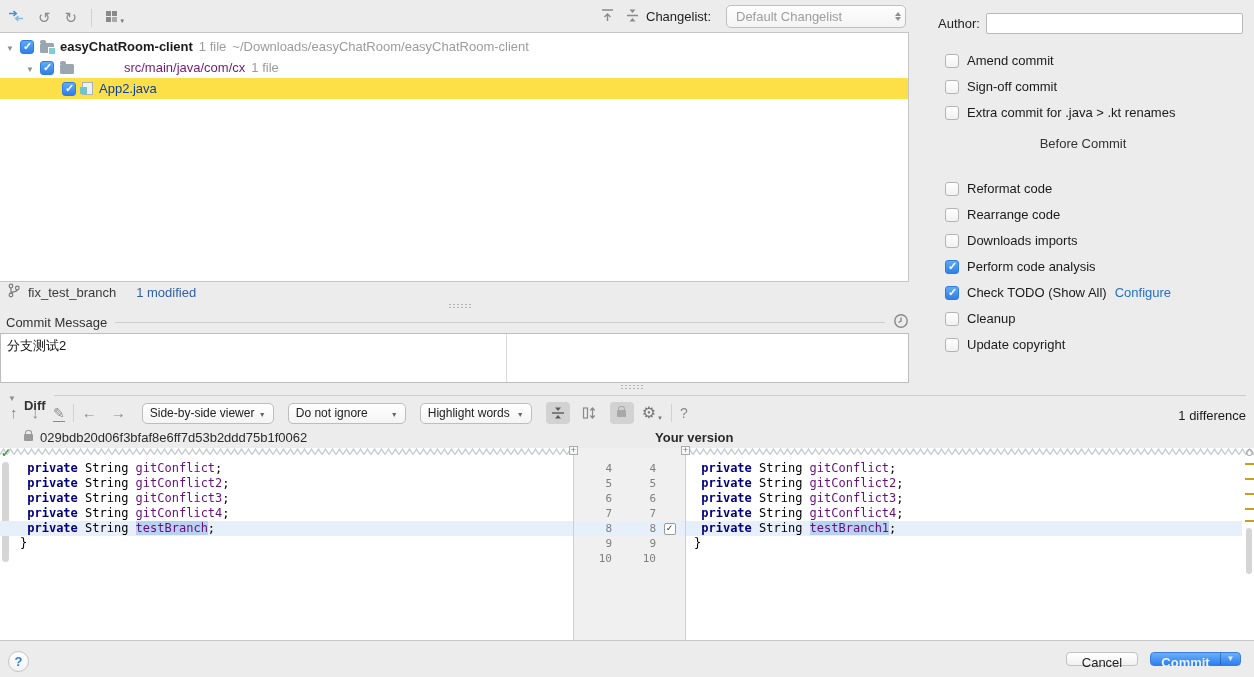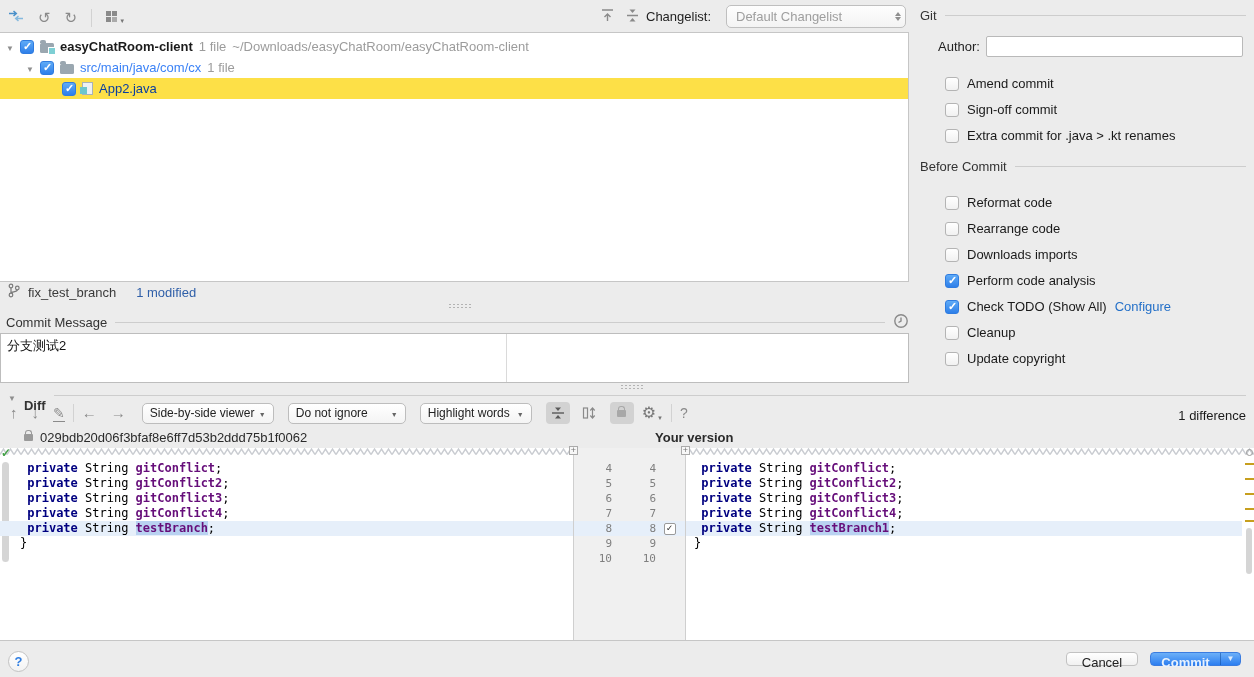--- a/index.html
+++ b/index.html
@@ -38,21 +38,21 @@
   .sq-grid { width:11px; height:11px; display:grid; grid-template-columns:5px 5px; gap:1px; }
   .sq-grid i { background:#8a8a8a; }
   .sq-grid i:last-child { background:#aaa; }
 
   
   .tree-panel { left:0; top:32px; width:909px; height:250px; background:#fff;
                 border-top:1px solid #c6c6c6; border-bottom:1px solid #c6c6c6; border-right:1px solid #c6c6c6; }
   .tree-row { display:flex; align-items:center; height:21px; gap:6px; white-space:nowrap; }
   .tree-row.selected { background:#fde047; }
   .tname { font-weight:bold; color:#1a1a1a; }
-  .tname2 { color:#3b82f6; }
+  .tname2 { color:#701a75;margin-left:44px; }
   .tfile { color:#0a3ea0; }
   .tgray { color:#9c9c9c; }
   .folder { width:14px; height:10px; background:#9aa7b0; border-radius:1.5px; position:relative; margin-top:2px; }
   .folder::before { content:""; position:absolute; top:-3px; left:0; width:6px; height:3px;
                     background:#9aa7b0; border-radius:2px 2px 0 0; }
   .folder.badged::after { content:""; position:absolute; right:-2px; bottom:-2px; width:6px; height:6px;
                           background:#7ecfd4; border:1px solid #fff; }
   .jfile { width:11px; height:13px; background:#eef1f3; border:1px solid #a7b1ba; position:relative; }
   .jfile::after { content:""; position:absolute; left:-3px; bottom:0px; width:7px; height:7px; background:#6ec6cc; }
 
@@ -82,21 +82,21 @@
   
   .editors { left:0; top:448px; width:1254px; height:193px; background:#fff; border-bottom:1px solid #c6c6c6; }
   .gutter { position:absolute; left:573px; top:0; width:113px; height:100%;
             background:#f0f0f0; border-left:1px solid #cfcfcf; border-right:1px solid #cfcfcf; }
   .code-col { position:absolute; top:13px; }
   .code-line { height:15px; line-height:15px; font:12px "DejaVu Sans Mono",monospace; white-space:pre; color:#000; }
   .code-line.hl { background:#e6effa; }
   .left-code-wrap .code-line { padding-left:20px; }
   .right-code-wrap .code-line { padding-left:8px; }
   .tok-kw { color:#000080; font-weight:bold; }
-  .tok-fld { color:#660e7a; font-weight:bold; }
+  .tok-fld { color:#660e7a; font-weight:normal; }
   .tok-sel { background:#b9d2f1; }
   .grow { height:15px; display:flex; align-items:center; font:11px "DejaVu Sans Mono",monospace; color:#7f7f7f; }
   .grow.hl { background:#e6effa; }
   .gl { width:38px; text-align:right; }
   .gr { width:44px; text-align:right; }
   .gc { width:28px; display:flex; justify-content:center; }
   .gcbx { width:12px; height:12px; border:1px solid #9a9a9a; border-radius:2px; background:#fff; position:relative; }
   .gcbx.checked::after { content:"✓"; position:absolute; left:1.5px; top:-2px; font-size:10px; color:#333; }
   .plus-box { position:absolute; top:-2px; width:9px; height:9px; background:#f7f7f7;
               border:1px solid #aaa; color:#777; font-size:9px; line-height:7px; text-align:center; }
@@ -214,43 +214,39 @@
           <path d="M8 4.5 V8 L5.5 9.5" fill="none" stroke="#8a8a8a" stroke-width="1.4"></path>
         </svg>
     </span>
   </div>
   <div class="abs msg-box">
     <div style="padding:3px 6px; font-size:13px; color:#111;">分支测试2</div>
     <div class="msg-guide"></div>
   </div>
 
   <div class="abs git-panel">
-    <div class="sec-header" style="margin:8px 8px 0 10px;">
-      <span>Git</span>
-      <div class="rule"></div>
-    </div>
     <div style="display:flex; align-items:center; gap:6px; margin:13px 0 0 28px;">
       <span>Author:</span>
       <input class="author-input" value="" style="">
     </div>
     <div style="margin-top:8px;">
         <div class="option-row">
           <span class="cbx"></span>
           <span class="cb-label">Amend commit</span>
         </div>
         <div class="option-row">
           <span class="cbx"></span>
           <span class="cb-label">Sign-off commit</span>
         </div>
         <div class="option-row">
           <span class="cbx"></span>
           <span class="cb-label">Extra commit for .java &gt; .kt renames</span>
         </div>
       </div>
-    <div class="sec-header" style="margin:16px 8px 0 10px;">
+    <div class="sec-header" style="margin:16px 8px 0 10px;flex-direction:column;">
       <span>Before Commit</span>
       <div class="rule"></div>
     </div>
     <div style="margin-top:10px;">
         <div class="option-row">
           <span class="cbx"></span>
           <span class="cb-label">Reformat code</span>
         </div>
         <div class="option-row">
           <span class="cbx"></span>

